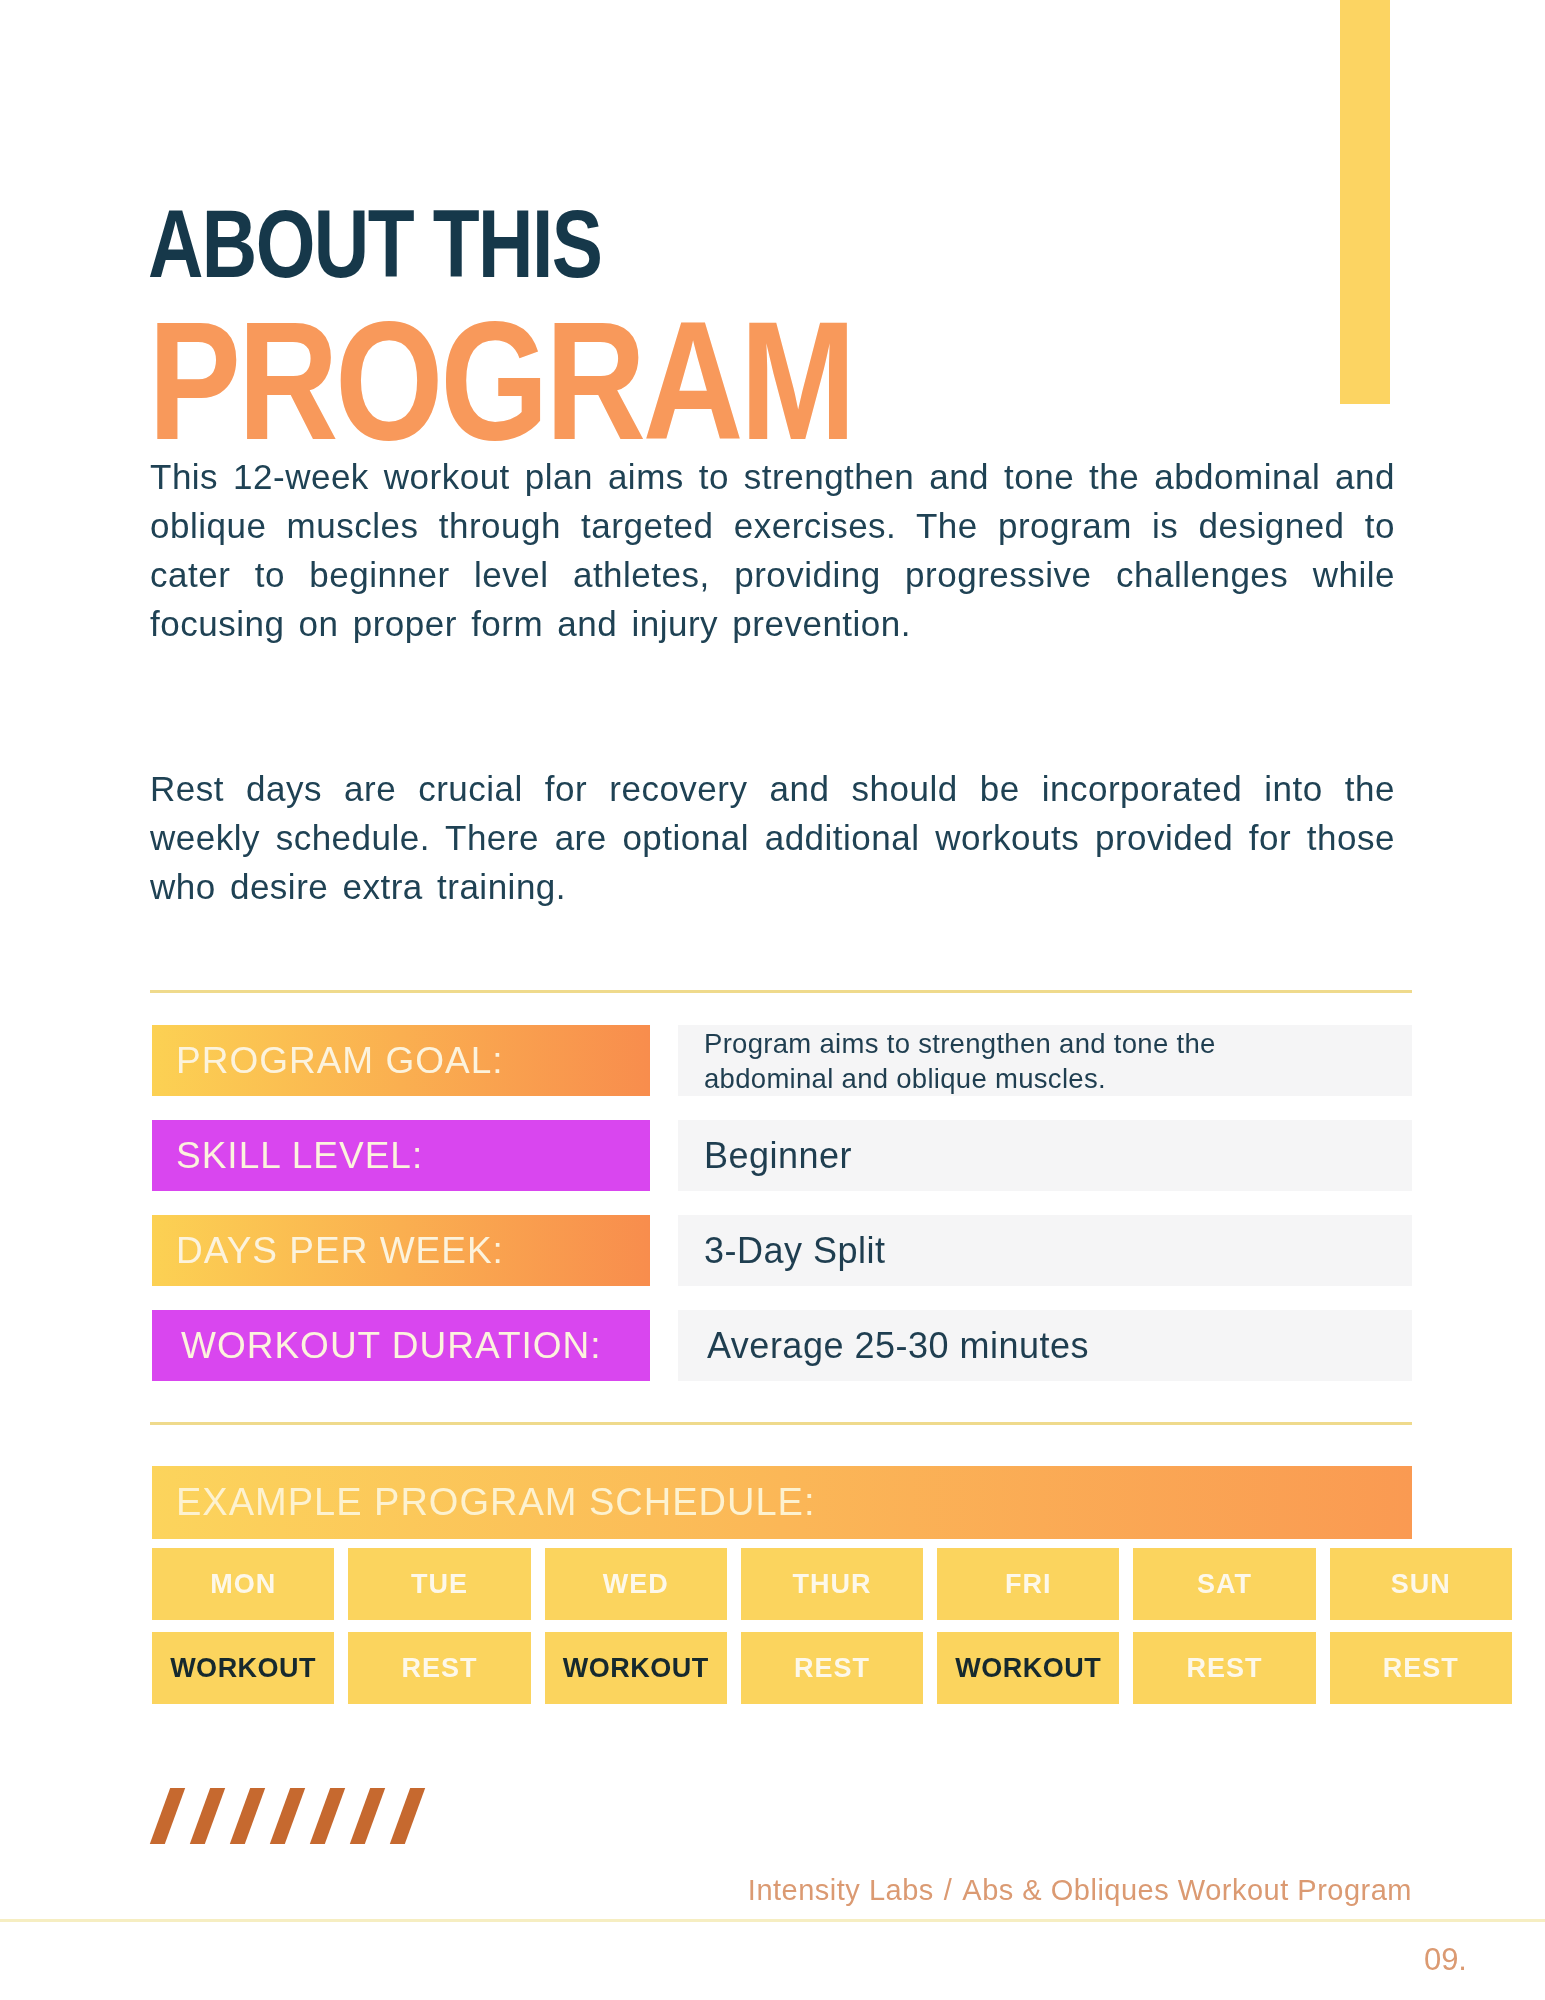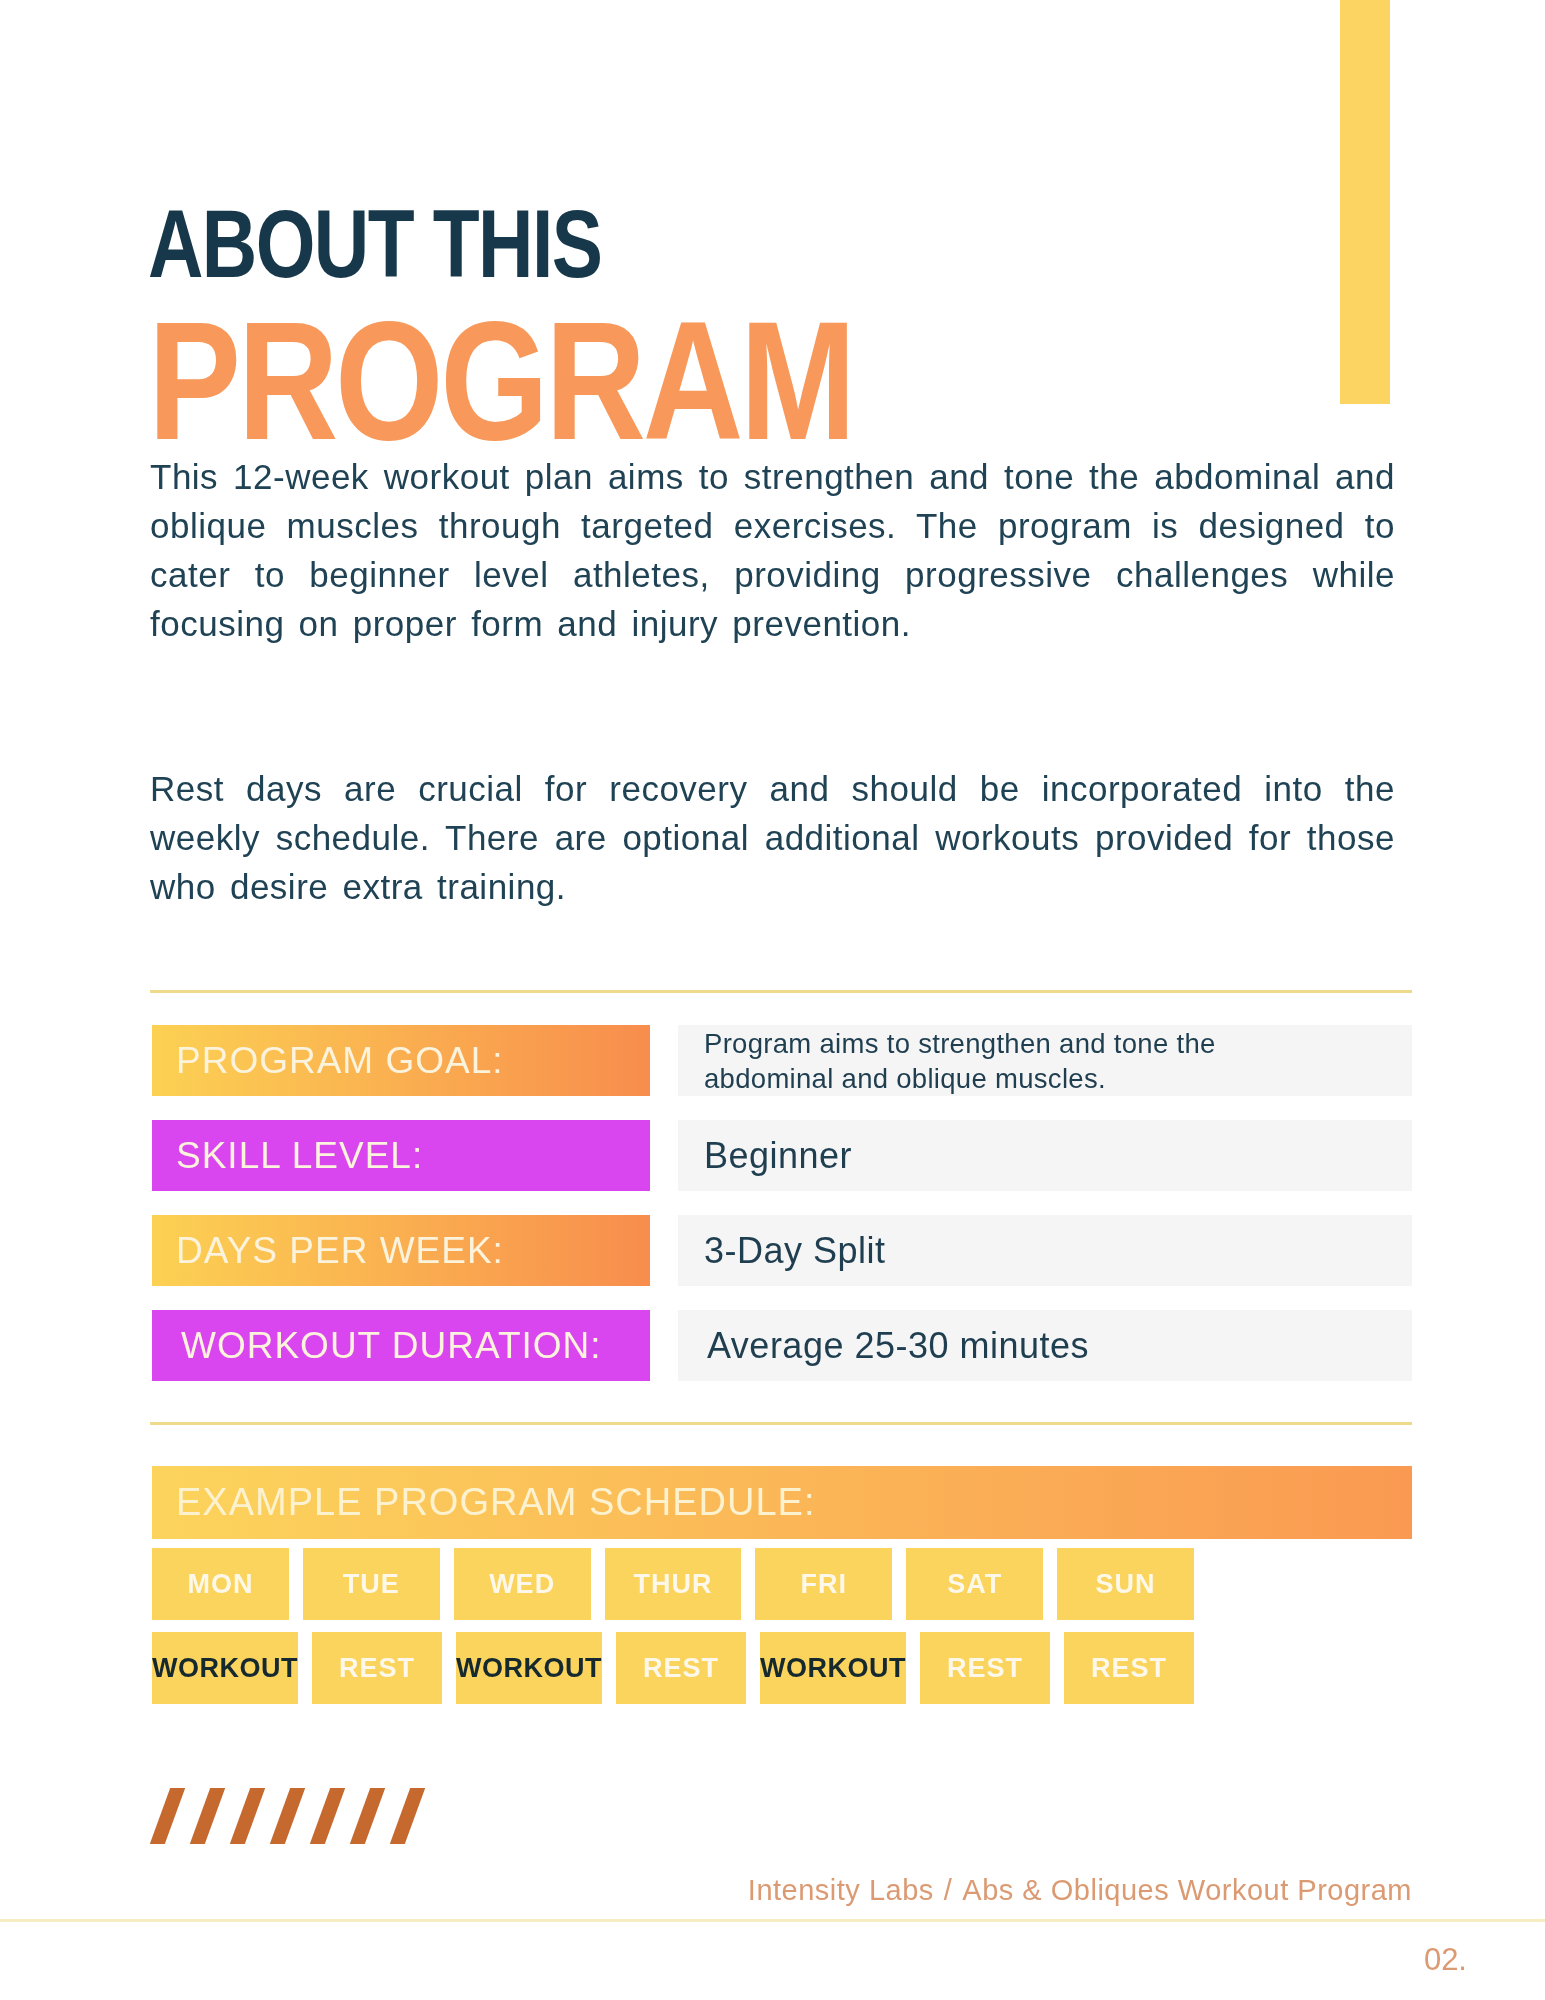--- a/index.html
+++ b/index.html
@@ -57,21 +57,21 @@
     font-size:27.5px; line-height:35px; max-width:620px; letter-spacing:0.3px;
   }
   .row0 { top:1025px; } .row1 { top:1120px; } .row2 { top:1215px; } .row3 { top:1310px;padding-left:29px; }
   .sched-header {
     position:absolute; left:152px; top:1466px; width:1260px; height:73px;
     background:linear-gradient(90deg,#fcd45c,#fa9a52);
     display:flex; align-items:center; box-sizing:border-box; padding-left:24px;
     font-size:38px; color:#fdf2d0; letter-spacing:1px;
   }
   .cells {
-    position:absolute; left:152px; width:1042px; height:72px;
+    position:absolute; left:152px; width:1360px; height:72px;
     display:flex; gap:14px;
   }
   .days-row { top:1548px; }
   .acts-row { top:1632px; }
   .cell {
     flex:1 1 0; background:#fbd45e;
     display:flex; align-items:center; justify-content:center;
     font-weight:bold; font-size:27px; letter-spacing:1px;
   }
   .cell.light { color:#fdf8ea; }
@@ -159,13 +159,13 @@
   <div class="slash"></div>
   <div class="slash"></div>
 </div>
 
 <div class="footer-text">
   <span>Intensity Labs</span><span class="sep">/</span><span>Abs &amp; Obliques Workout Program</span>
 </div>
 
 <div class="footer-line"></div>
 
-<div class="page-num">02.</div>
+<div class="page-num">09.</div>
 
 </body></html>

